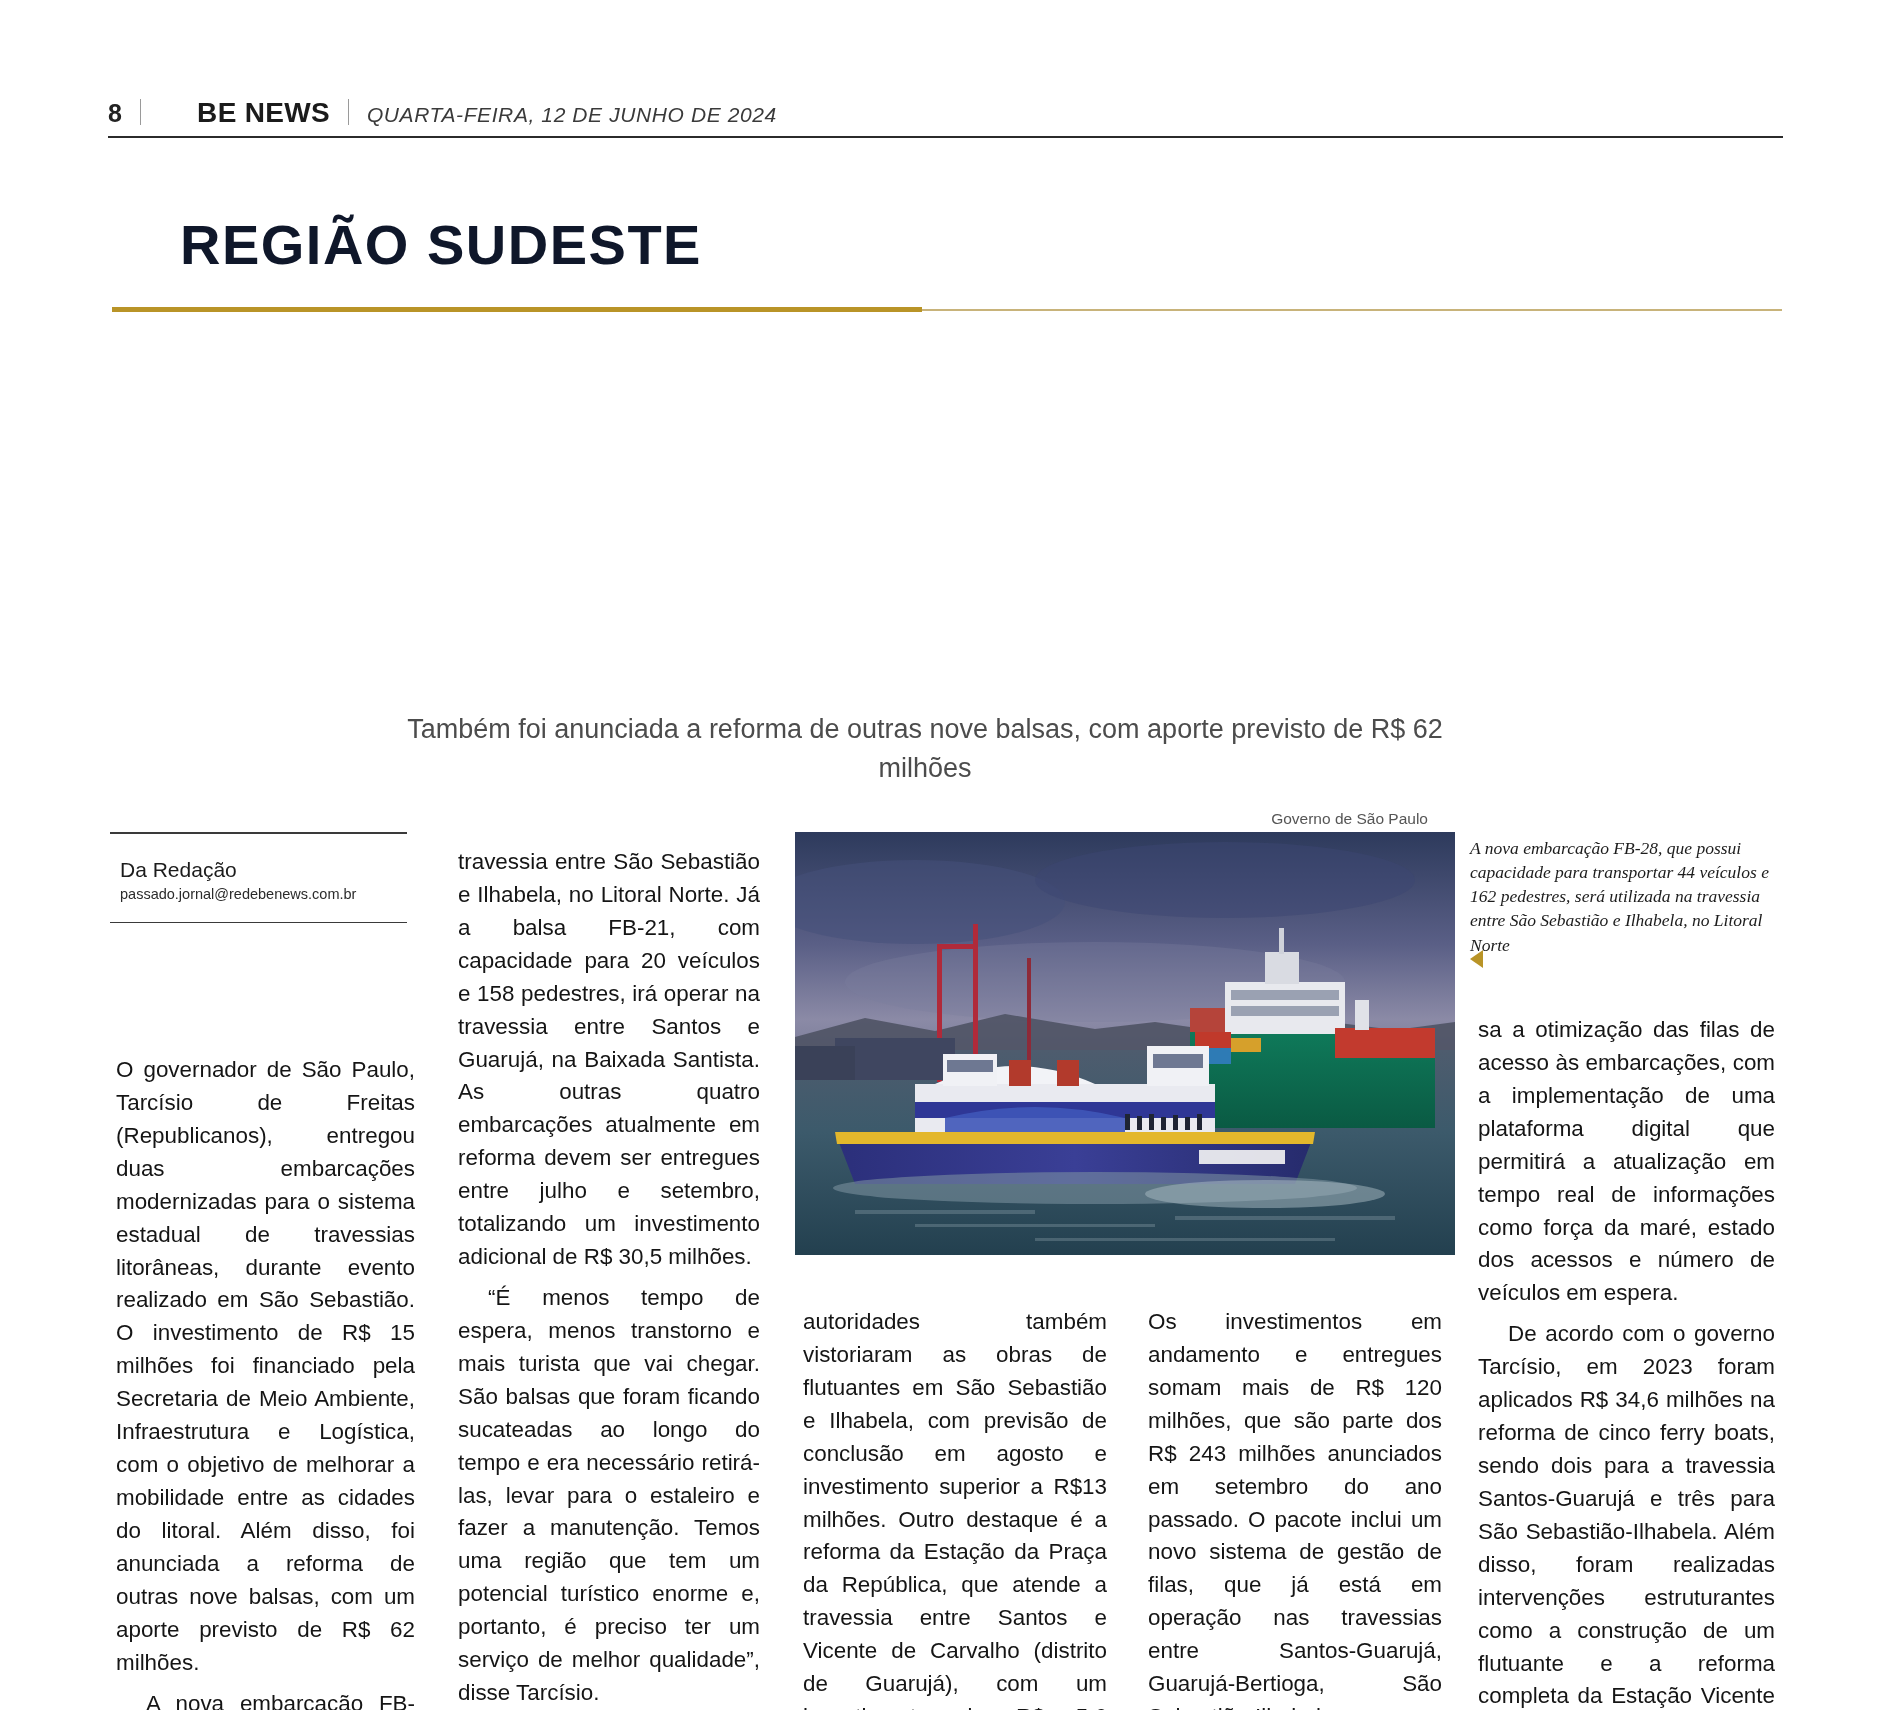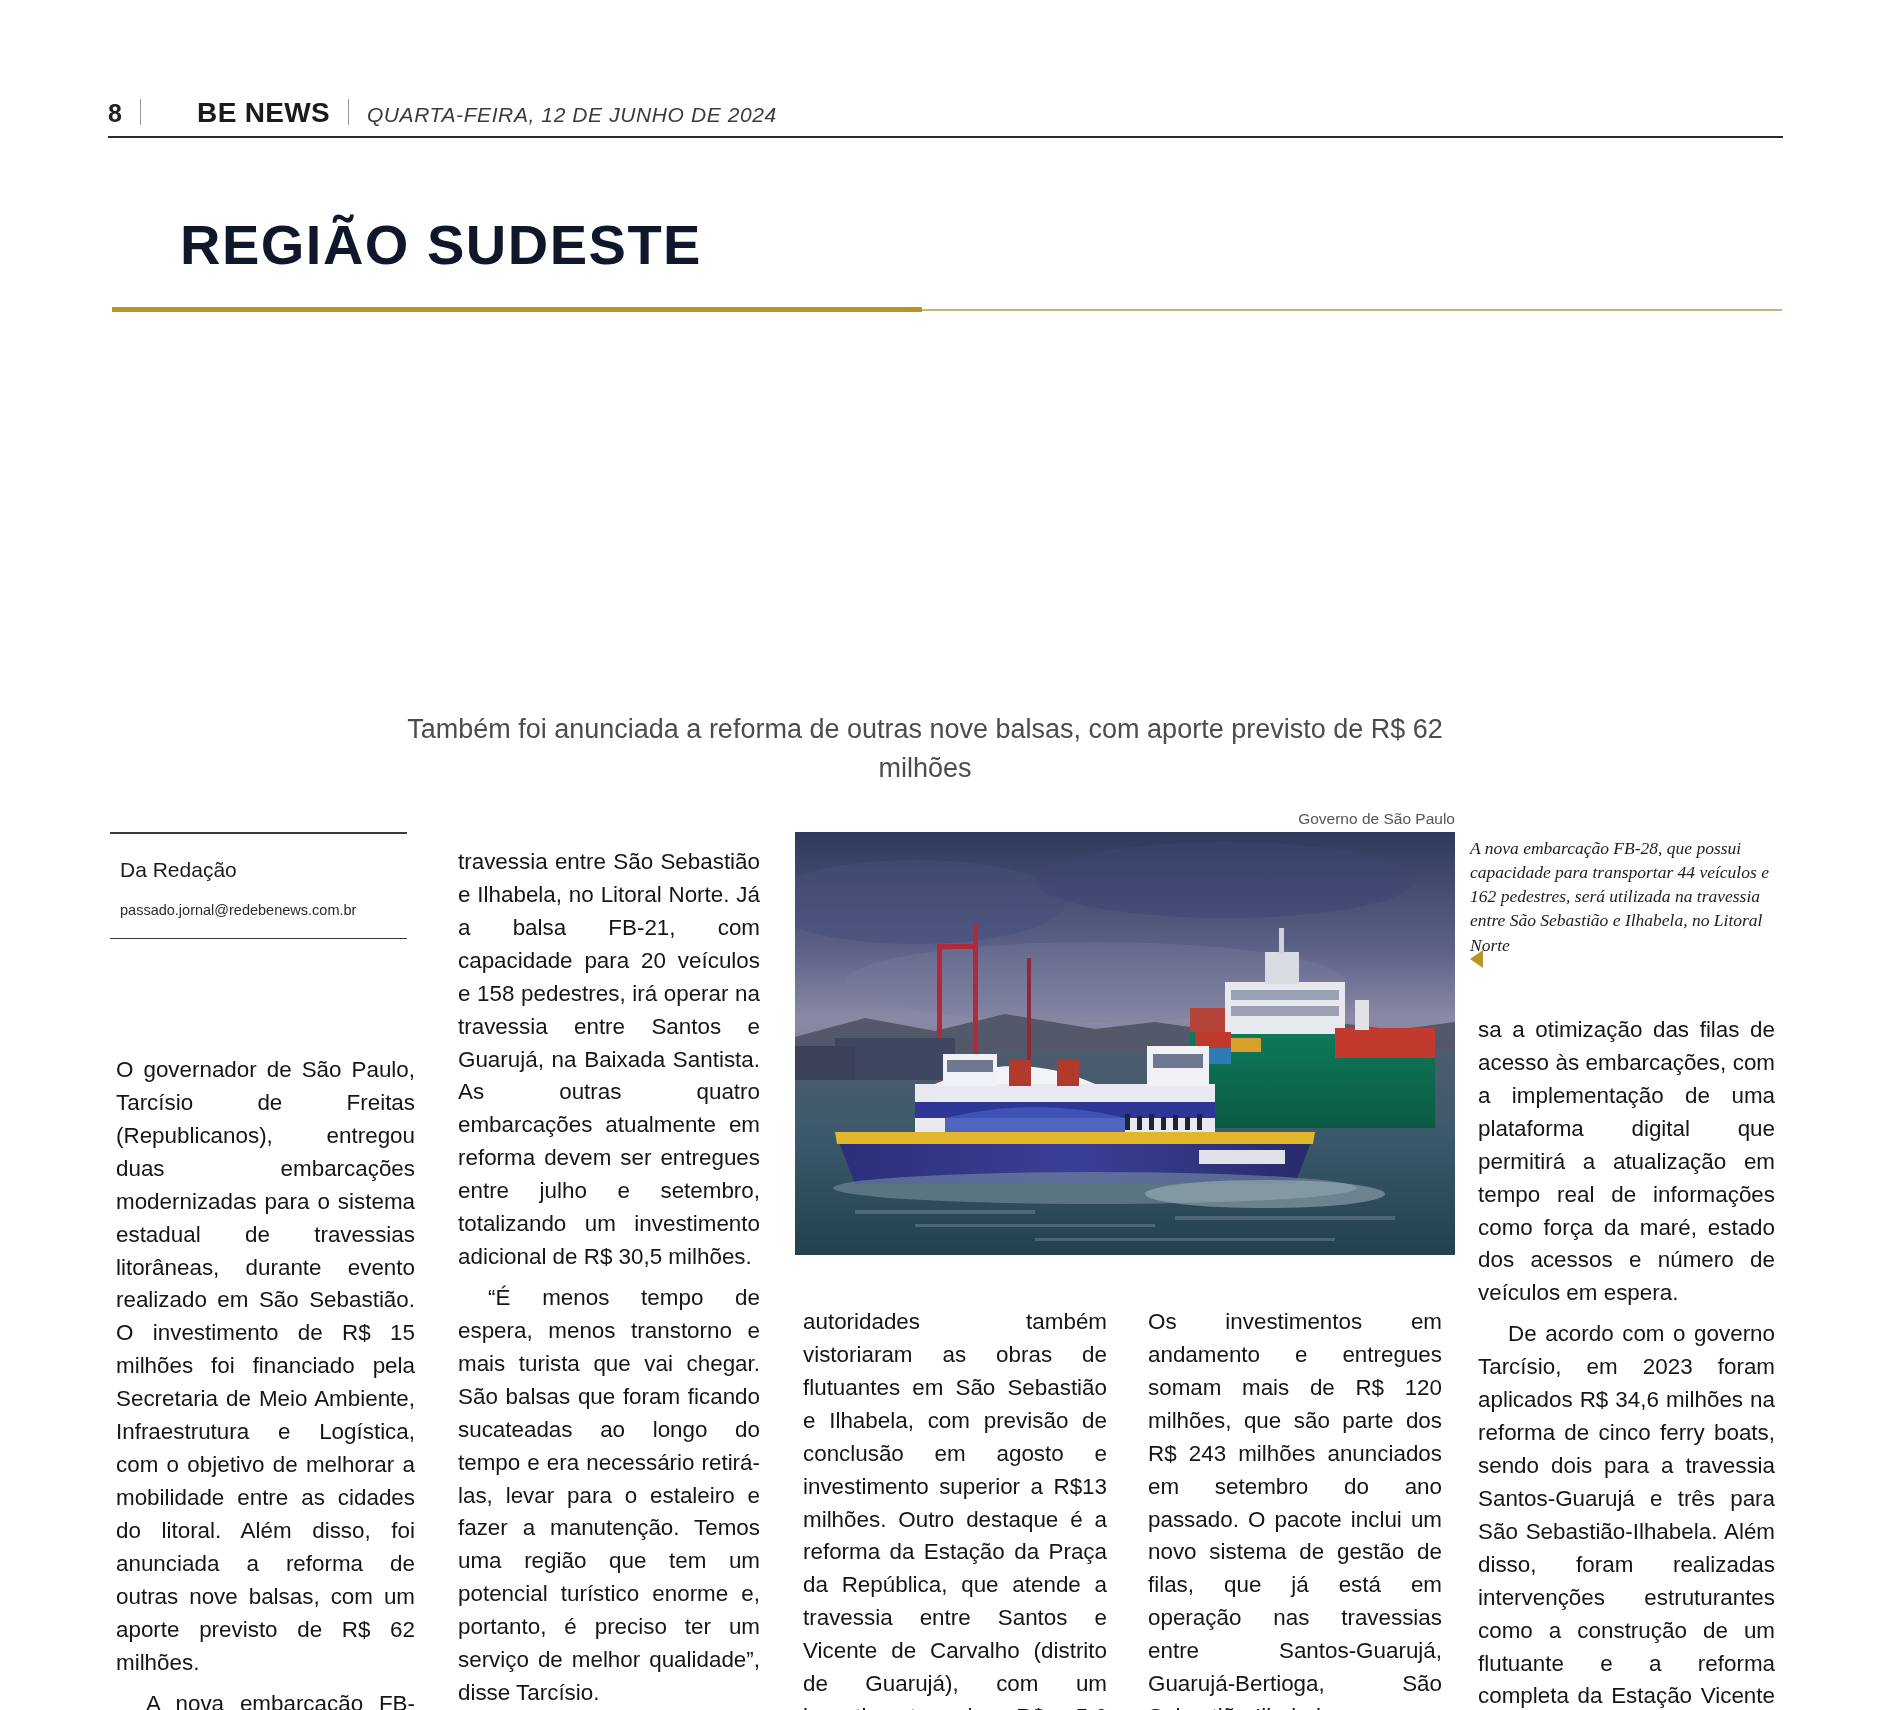--- a/index.html
+++ b/index.html
@@ -135,21 +135,21 @@
     height: 1.5px;
     background: #3a3a3a;
   }
   .byline-box .inner {
     padding: 24px 0 20px 10px;
   }
   .byline-name {
     font-family: "Liberation Sans", sans-serif;
     font-size: 21px;
     color: #1c1c1c;
-    margin-bottom: 20px;
+    margin-bottom: 4px;
   }
   .byline-mail {
     font-family: "Liberation Sans", sans-serif;
     font-size: 14.5px;
     color: #2b2b2b;
   }
   
   .col {
     position: absolute;
     font-family: "Liberation Sans", sans-serif;
@@ -187,21 +187,21 @@
     width: 310px;
   }
   #col5 {
     left: 1470px;
     top: 1006px;
     width: 313px;
   }
   
   .photo-credit {
     position: absolute;
-    left: 795px;
+    left: 768px;
     top: 810px;
     width: 660px;
     text-align: right;
     font-family: "Liberation Sans", sans-serif;
     font-size: 15.5px;
     color: #555;
   }
   .photo {
     position: absolute;
     left: 795px;

